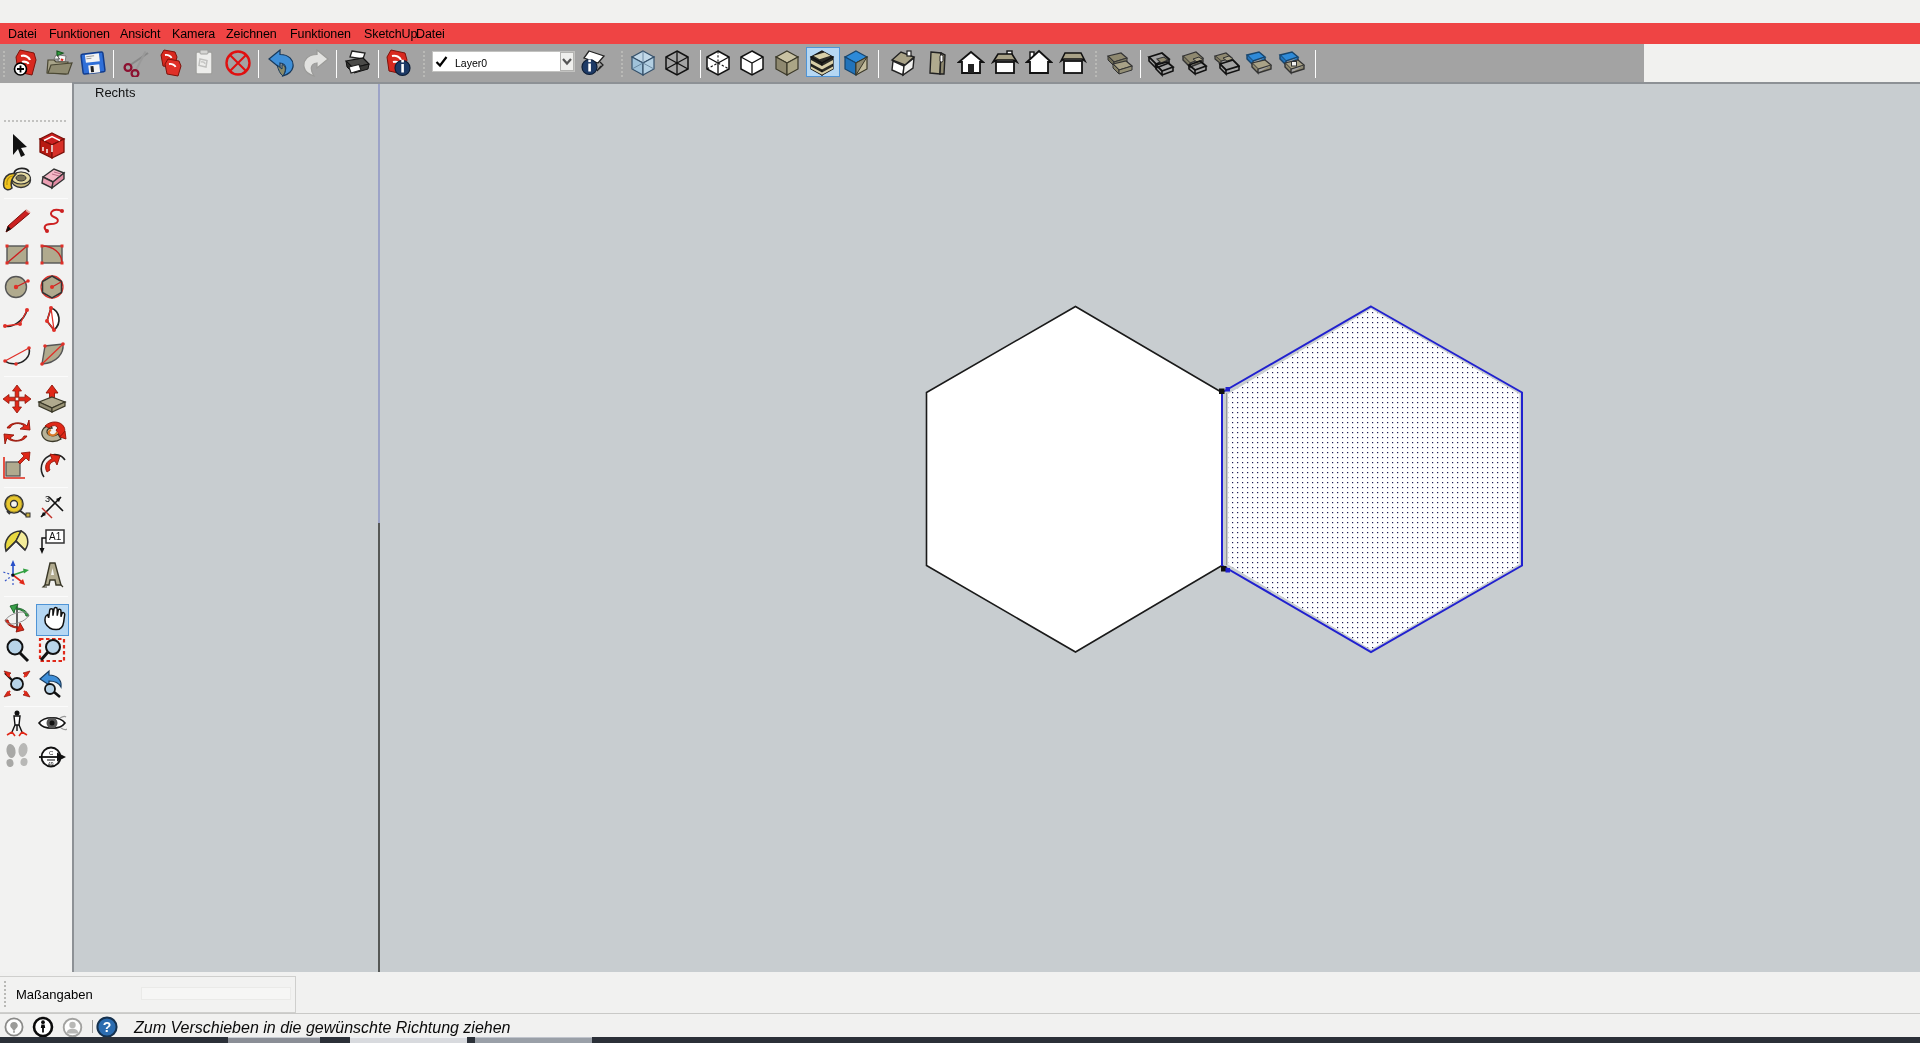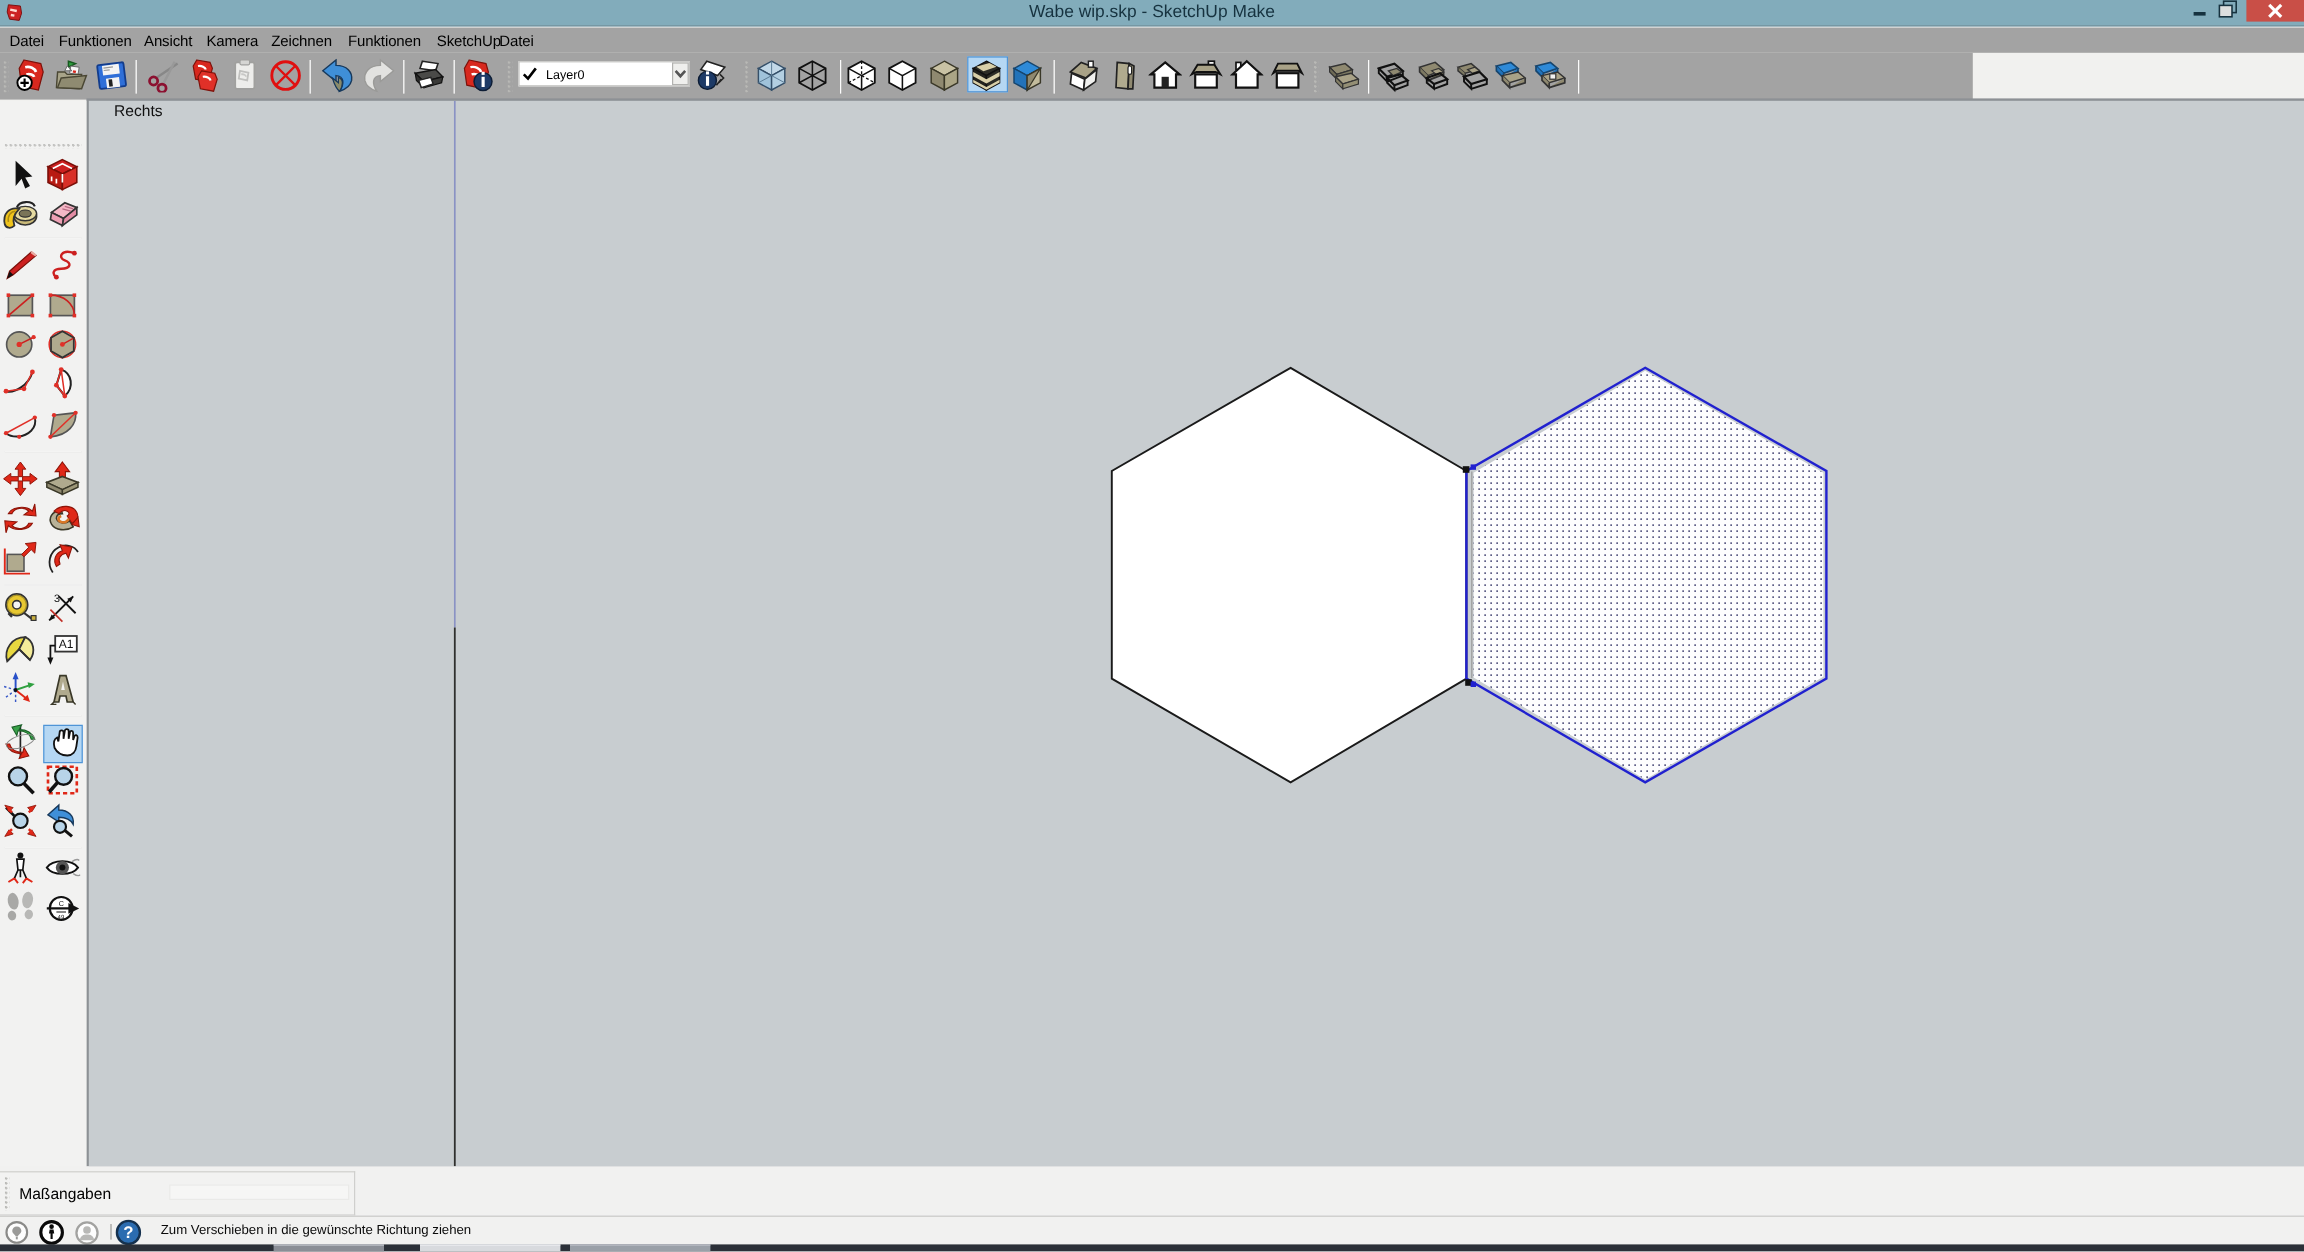--- a/index.html
+++ b/index.html
@@ -7,21 +7,21 @@
   #app { position:relative; width:1920px; height:1043px; background:#f1f1ef; }
   .abs { position:absolute; }
 
   
   #titlebar { position:absolute; left:0; top:0; width:1920px; height:22px; background:#82acbb; border-bottom:1px solid #74929d; }
   #title { position:absolute; left:0; top:2px; width:1920px; text-align:center; font-size:14.5px; color:#16323f; }
   #btn-min { position:absolute; left:1828px; top:10px; width:10px; height:3px; background:#16323f; }
   #btn-close { position:absolute; left:1872px; top:0; width:48px; height:18px; background:#c94f47; color:#fff; }
 
   
-  #menubar { position:absolute; left:0; top:23px; width:1920px; height:21px; background:#a3a3a3; }
+  #menubar { position:absolute; left:0; top:23px; width:1920px; height:21px; background:#ef4444; }
   .menu { position:absolute; top:4px; font-size:12.5px; color:#000; letter-spacing:-0.1px; }
 
   
   #toolbar { position:absolute; left:0; top:44px; width:1644px; height:39px; background:#a3a3a3;text-align:right; }
   .tsep { position:absolute; top:6px; width:1px; height:28px; background:#b9b9b6; border-right:1px solid #fcfcfc; }
   .ticon { position:absolute; top:5px; width:28px; height:28px; }
   .grip { position:absolute; top:7px; width:4px; height:26px;
      background-image: radial-gradient(circle at 1px 1px, #b9b9b6 1px, transparent 1.2px);
      background-size:4px 4px; }
 
@@ -38,45 +38,28 @@
   #cubehl { position:absolute; left:806px; top:3px; width:34px; height:30px; background:#b5d7f3; border:1px solid #4f94d6; }
 
   
   #vcbrow { position:absolute; left:0; top:972px; width:1920px; height:41px; background:#f1f1f0; }
   #vcbbox { position:absolute; left:0; top:4px; width:296px; height:37px; background:#f2f2f1; border:1px solid #cfcfcd; border-left:none; }
   #vcblabel { position:absolute; left:16px; top:10px; font-size:13px; color:#000; }
   #vcbfield { position:absolute; left:141px; top:10px; width:150px; height:13px; background:#f6f6f5; border:1px solid #eaeae8; }
 
   
   #statusbar { position:absolute; left:0; top:1013px; width:1920px; height:24px; background:#f1f1f0; border-top:1px solid #c9c9c7; }
-  #stattext { position:absolute; left:134px; top:5px; font-size:11px; color:#0a0a0a; }
+  #stattext { position:absolute; left:134px; top:5px; font-size:16px; color:#0a0a0a;font-style:italic; }
 
   
   #taskbar { position:absolute; left:0; top:1037px; width:1920px; height:6px; background:#2b3038; }
 </style>
 </head>
 <body>
 <div id="app">
-  <div id="titlebar">
-    <svg width="14" height="15" style="position:absolute;left:5px;top:3px" viewBox="0 0 14 15">
-      <path d="M2,1 L12,2 L13,8 L11,14 L3,13 L1,7 Z" fill="#cc2222" stroke="#7a1010" stroke-width="0.8"></path>
-      <path d="M3.5,5 L9,6.2 M4,9.5 L7,10" stroke="#ffd9d0" stroke-width="2" fill="none"></path>
-    </svg>
-    <span id="title">Wabe wip.skp - SketchUp Make</span>
-    <div id="btn-min"></div>
-    <svg width="18" height="16" style="position:absolute;left:1847px;top:0px" viewBox="0 0 18 16">
-      <rect x="6" y="1" width="10.5" height="9.5" fill="none" stroke="#16323f" stroke-width="1.3"></rect>
-      <rect x="2.5" y="4.5" width="10.5" height="9.5" fill="#dcdfdf" stroke="#16323f" stroke-width="1.3"></rect>
-    </svg>
-    <div id="btn-close">
-      <svg width="48" height="18" viewBox="0 0 48 18">
-        <path d="M19,4 L29,14 M29,4 L19,14" stroke="#fff" stroke-width="2.6"></path>
-      </svg>
-    </div>
-  </div>
 
   <div id="menubar">
     <span class="menu" style="left:8px">Datei</span>
     <span class="menu" style="left:49px">Funktionen</span>
     <span class="menu" style="left:120px">Ansicht</span>
     <span class="menu" style="left:172px">Kamera</span>
     <span class="menu" style="left:226px">Zeichnen</span>
     <span class="menu" style="left:290px">Funktionen</span>
     <span class="menu" style="left:364px">SketchUp</span>
     <span class="menu" style="left:416px">Datei</span>

